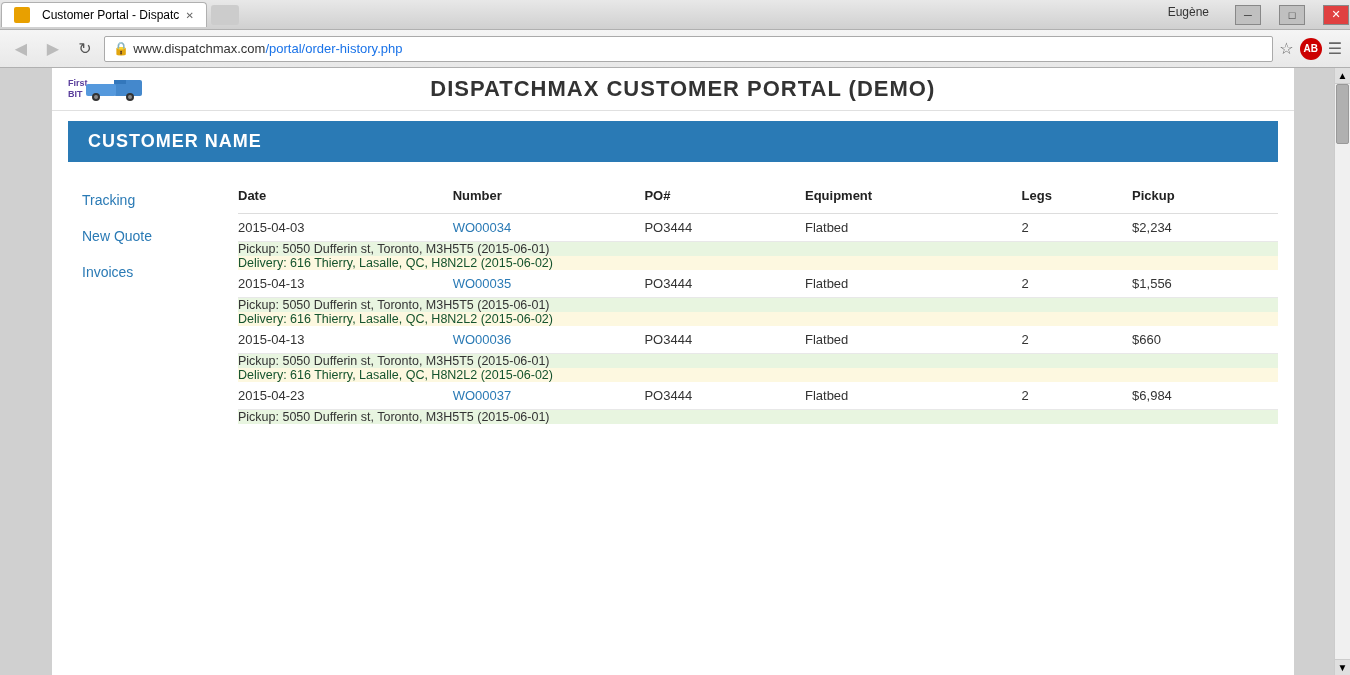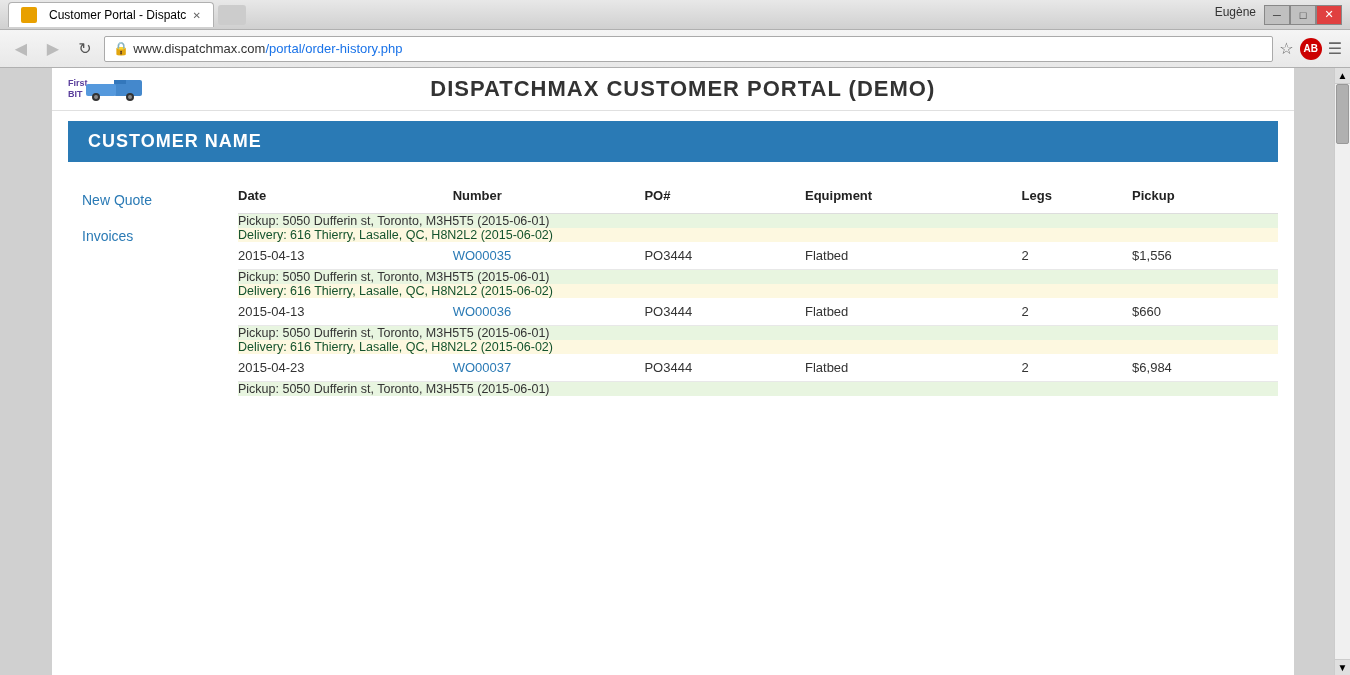--- a/index.html
+++ b/index.html
@@ -4,21 +4,21 @@
   <style>
     * { margin: 0; padding: 0; box-sizing: border-box; }
     body { font-family: Arial, sans-serif; font-size: 13px; background: #d0d0d0; width: 1350px; height: 675px; overflow: hidden; }
 
     
     .browser-titlebar {
       height: 30px;
       background: linear-gradient(to bottom, #e8e8e8, #d0d0d0);
       display: flex;
       align-items: center;
-      padding: 0 8px;
+      padding: 0 1px;
       border-bottom: 1px solid #b0b0b0;
     }
     .browser-favicon {
       width: 16px; height: 16px;
       background: #e8a000;
       border-radius: 2px;
       margin-right: 6px;
       display: inline-block;
     }
     .browser-tab {
@@ -35,21 +35,21 @@
     }
     .browser-tab-close {
       font-size: 10px;
       color: #666;
       cursor: pointer;
       margin-left: auto;
     }
     .browser-window-controls {
       margin-left: auto;
       display: flex;
-      gap: 0;
+      gap: 18px;
     }
     .win-btn {
       width: 26px; height: 20px;
       background: #c0c0c0;
       border: 1px solid #888;
       font-size: 11px;
       display: flex; align-items: center; justify-content: center;
       cursor: pointer;
       color: #333;
     }
@@ -306,37 +306,46 @@
       <div class="portal-title">DISPATCHMAX CUSTOMER PORTAL (DEMO)</div>
     </div>
 
     <div class="customer-banner">
       <span>CUSTOMER NAME</span>
     </div>
 
     <div class="main-layout">
 
       <nav class="sidebar">
+        <a class="sidebar-item">Tracking</a>
         <a class="sidebar-item">New Quote</a>
         <a class="sidebar-item">Invoices</a>
       </nav>
 
       <div class="orders-area">
         <table class="orders-table">
           <thead>
             <tr>
               <th class="col-header">Date</th>
               <th class="col-header">Number</th>
               <th class="col-header">PO#</th>
               <th class="col-header">Equipment</th>
               <th class="col-header">Legs</th>
               <th class="col-header">Pickup</th>
             </tr>
           </thead>
           <tbody id="orders-tbody">
+          <tr class="order-row">
+      <td>2015-04-03</td>
+      <td><a class="order-link">WO00034</a></td>
+      <td>PO3444</td>
+      <td>Flatbed</td>
+      <td>2</td>
+      <td>$2,234</td>
+    </tr>
               <tr class="detail-row">
                 <td colspan="6" class="detail-full pickup-cell">Pickup: 5050 Dufferin st, Toronto, M3H5T5 (2015-06-01)</td>
               </tr>
               <tr class="detail-row">
                 <td colspan="6" class="detail-full delivery-cell">Delivery: 616 Thierry, Lasalle, QC, H8N2L2 (2015-06-02)</td>
               </tr>
               <tr class="order-row">
       <td>2015-04-13</td>
       <td><a class="order-link">WO00035</a></td>
       <td>PO3444</td>

